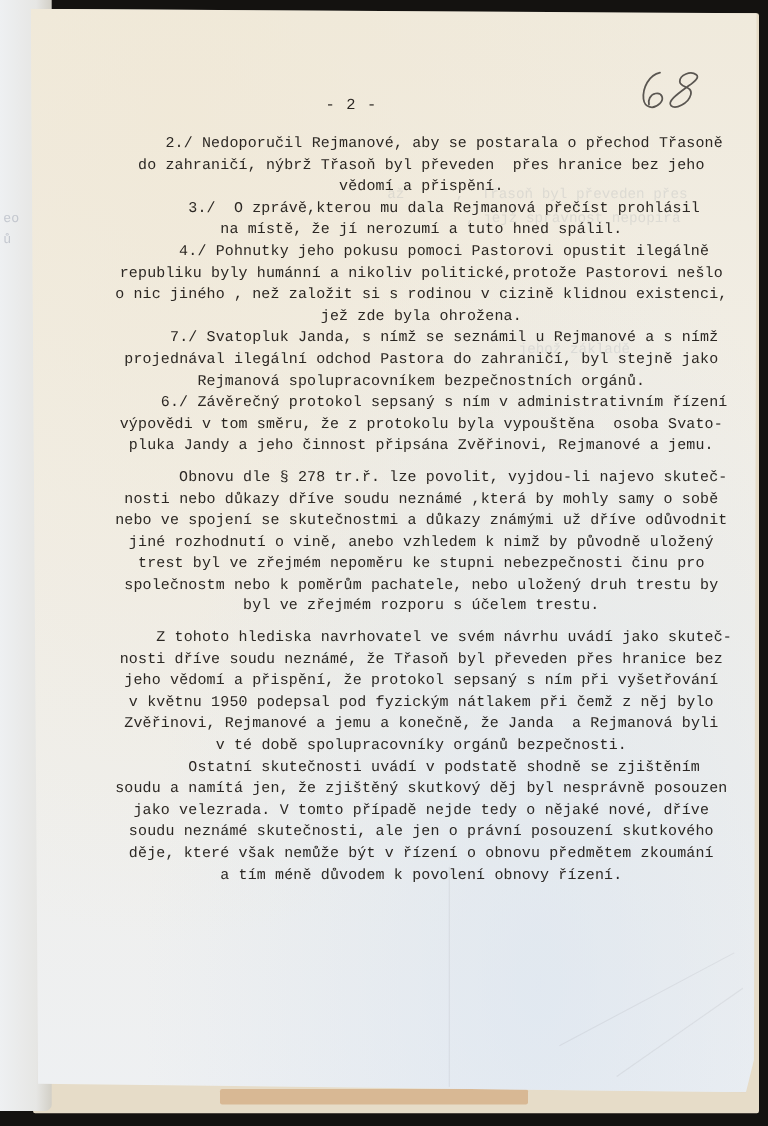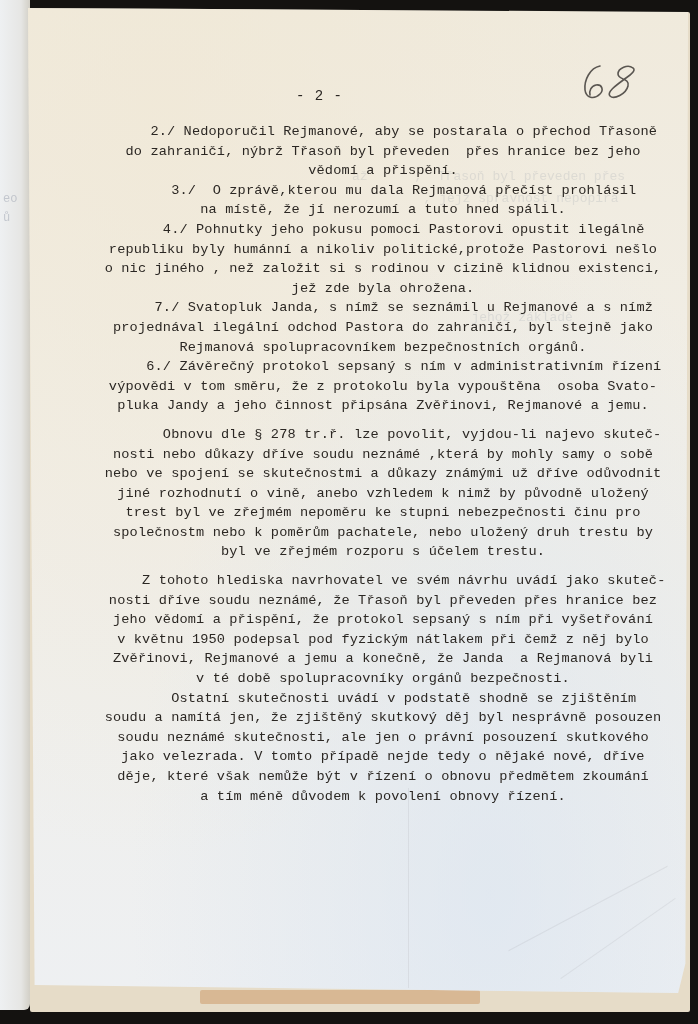--- a/index.html
+++ b/index.html
@@ -16,20 +16,21 @@
   }
   .under-page.bottom-strip {
     left: 200px; top: 990px; width: 280px; height: 14px;
     background: #d8b894;
   }
   
   .left-page {
     position: absolute; left: 0; top: 0; width: 30px; height: 1010px;
     background: linear-gradient(to right, #eef0f2 0%, #e6e6e4 70%, #d2cfc6 100%);
     border-bottom-right-radius: 6px;
+    padding-left: 17px;
   }
   .left-page .ghost {
     position: absolute; left: 3px; width: 24px; color: rgba(120,130,150,0.35);
     font-size: 12px; line-height: 19px; white-space: pre; overflow: hidden;
   }
   
   .sheet {
     position: absolute; left: 28px; top: 8px; width: 660px; height: 985px;
     background:
       radial-gradient(ellipse at 70% 90%, rgba(214,226,240,0.55) 0%, rgba(214,226,240,0) 55%),
@@ -130,19 +131,19 @@
       <span class="line">     Z tohoto hlediska navrhovatel ve svém návrhu uvádí jako skuteč-</span>
       <span class="line">nosti dříve soudu neznámé, že Třasoň byl převeden přes hranice bez</span>
       <span class="line">jeho vědomí a přispění, že protokol sepsaný s ním při vyšetřování</span>
       <span class="line">v květnu 1950 podepsal pod fyzickým nátlakem při čemž z něj bylo</span>
       <span class="line">Zvěřinovi, Rejmanové a jemu a konečně, že Janda  a Rejmanová byli</span>
       <span class="line">v té době spolupracovníky orgánů bezpečnosti.</span>
     </div>
     <div>
       <span class="line">     Ostatní skutečnosti uvádí v podstatě shodně se zjištěním</span>
       <span class="line">soudu a namítá jen, že zjištěný skutkový děj byl nesprávně posouzen</span>
+      <span class="line">jako velezrada. V tomto případě nejde tedy o nějaké nové, dříve</span>
       <span class="line">soudu neznámé skutečnosti, ale jen o právní posouzení skutkového</span>
-      <span class="line">jako velezrada. V tomto případě nejde tedy o nějaké nové, dříve</span>
       <span class="line">děje, které však nemůže být v řízení o obnovu předmětem zkoumání</span>
       <span class="line">a tím méně důvodem k povolení obnovy řízení.</span>
     </div>
   </div>
 </div>
 
 </body></html>

